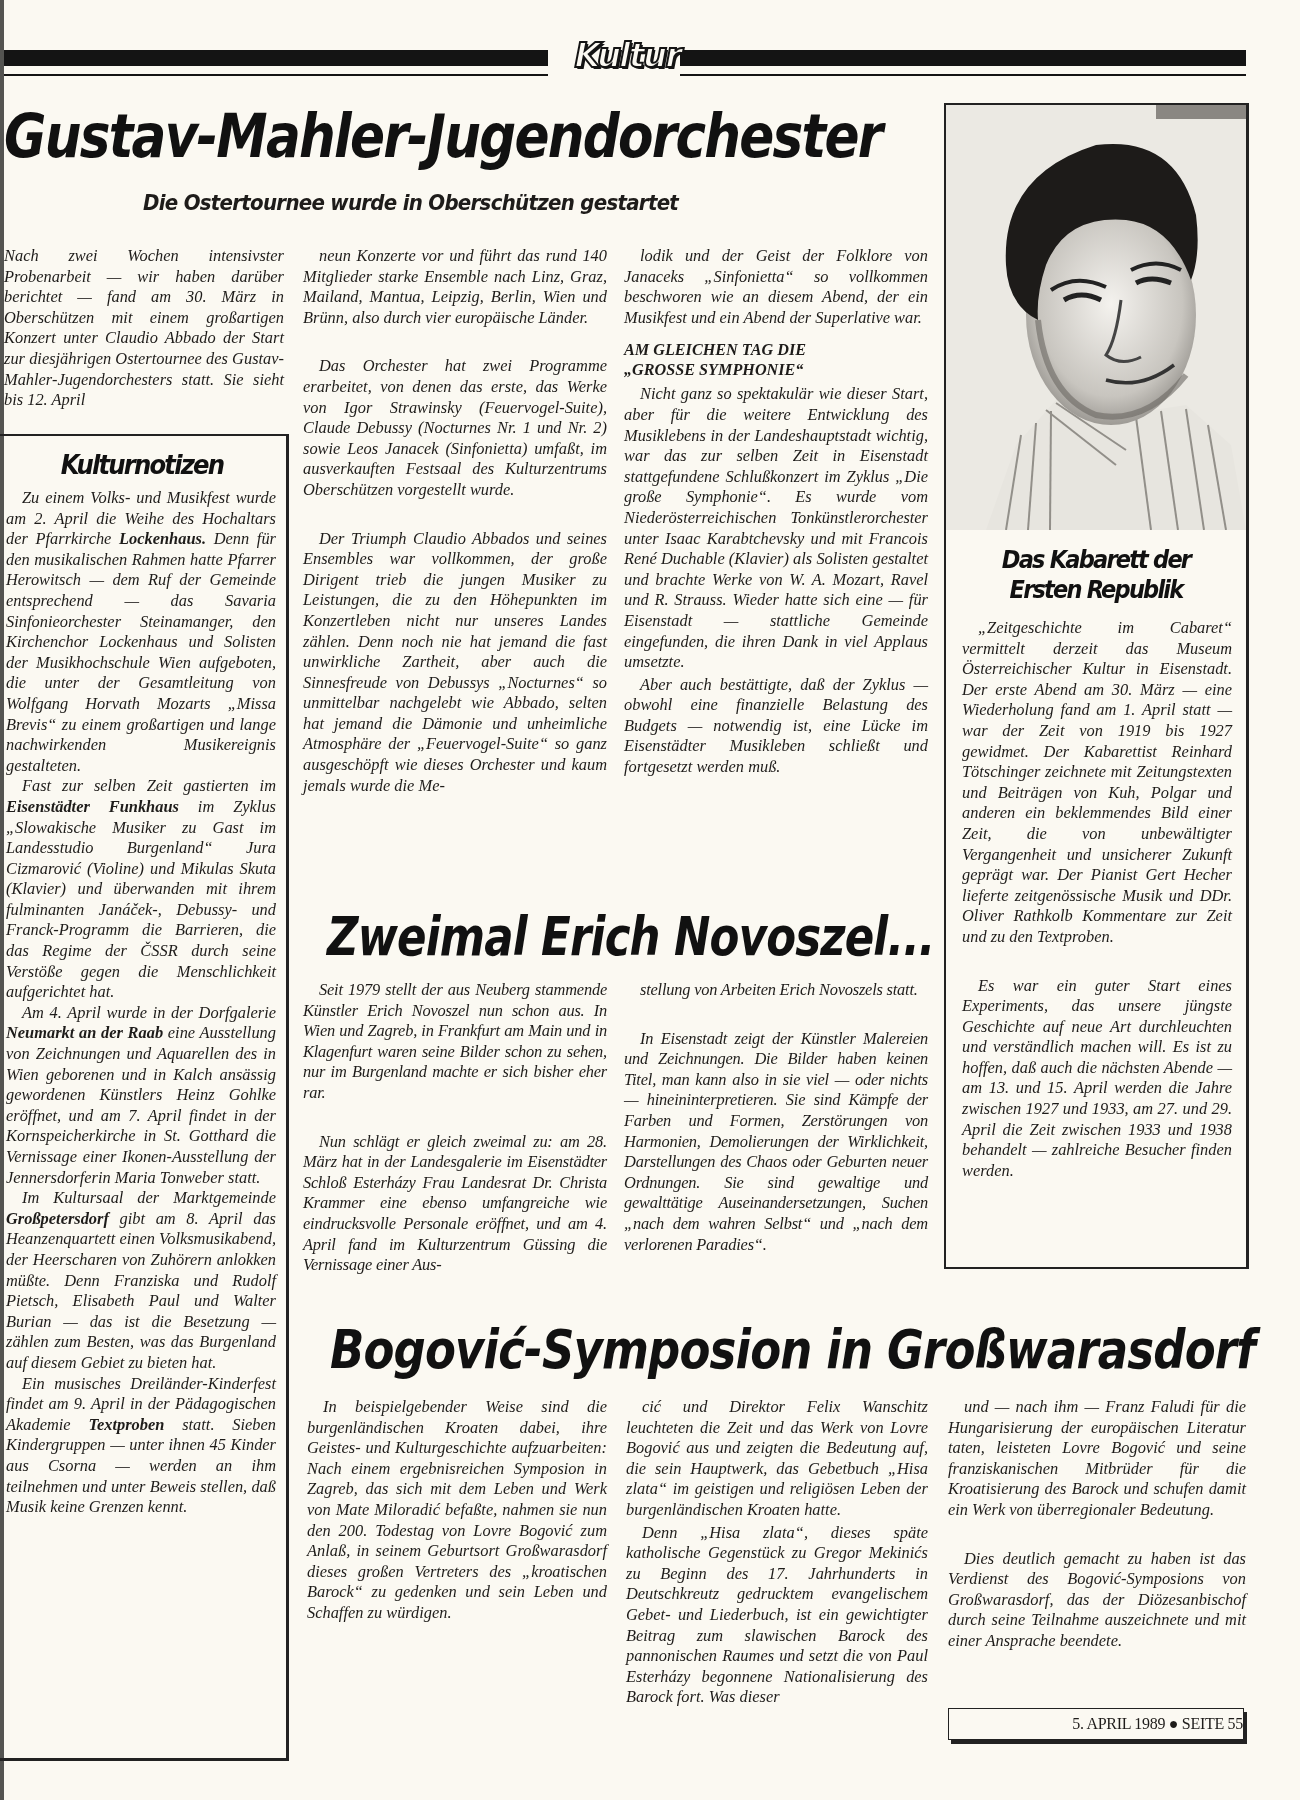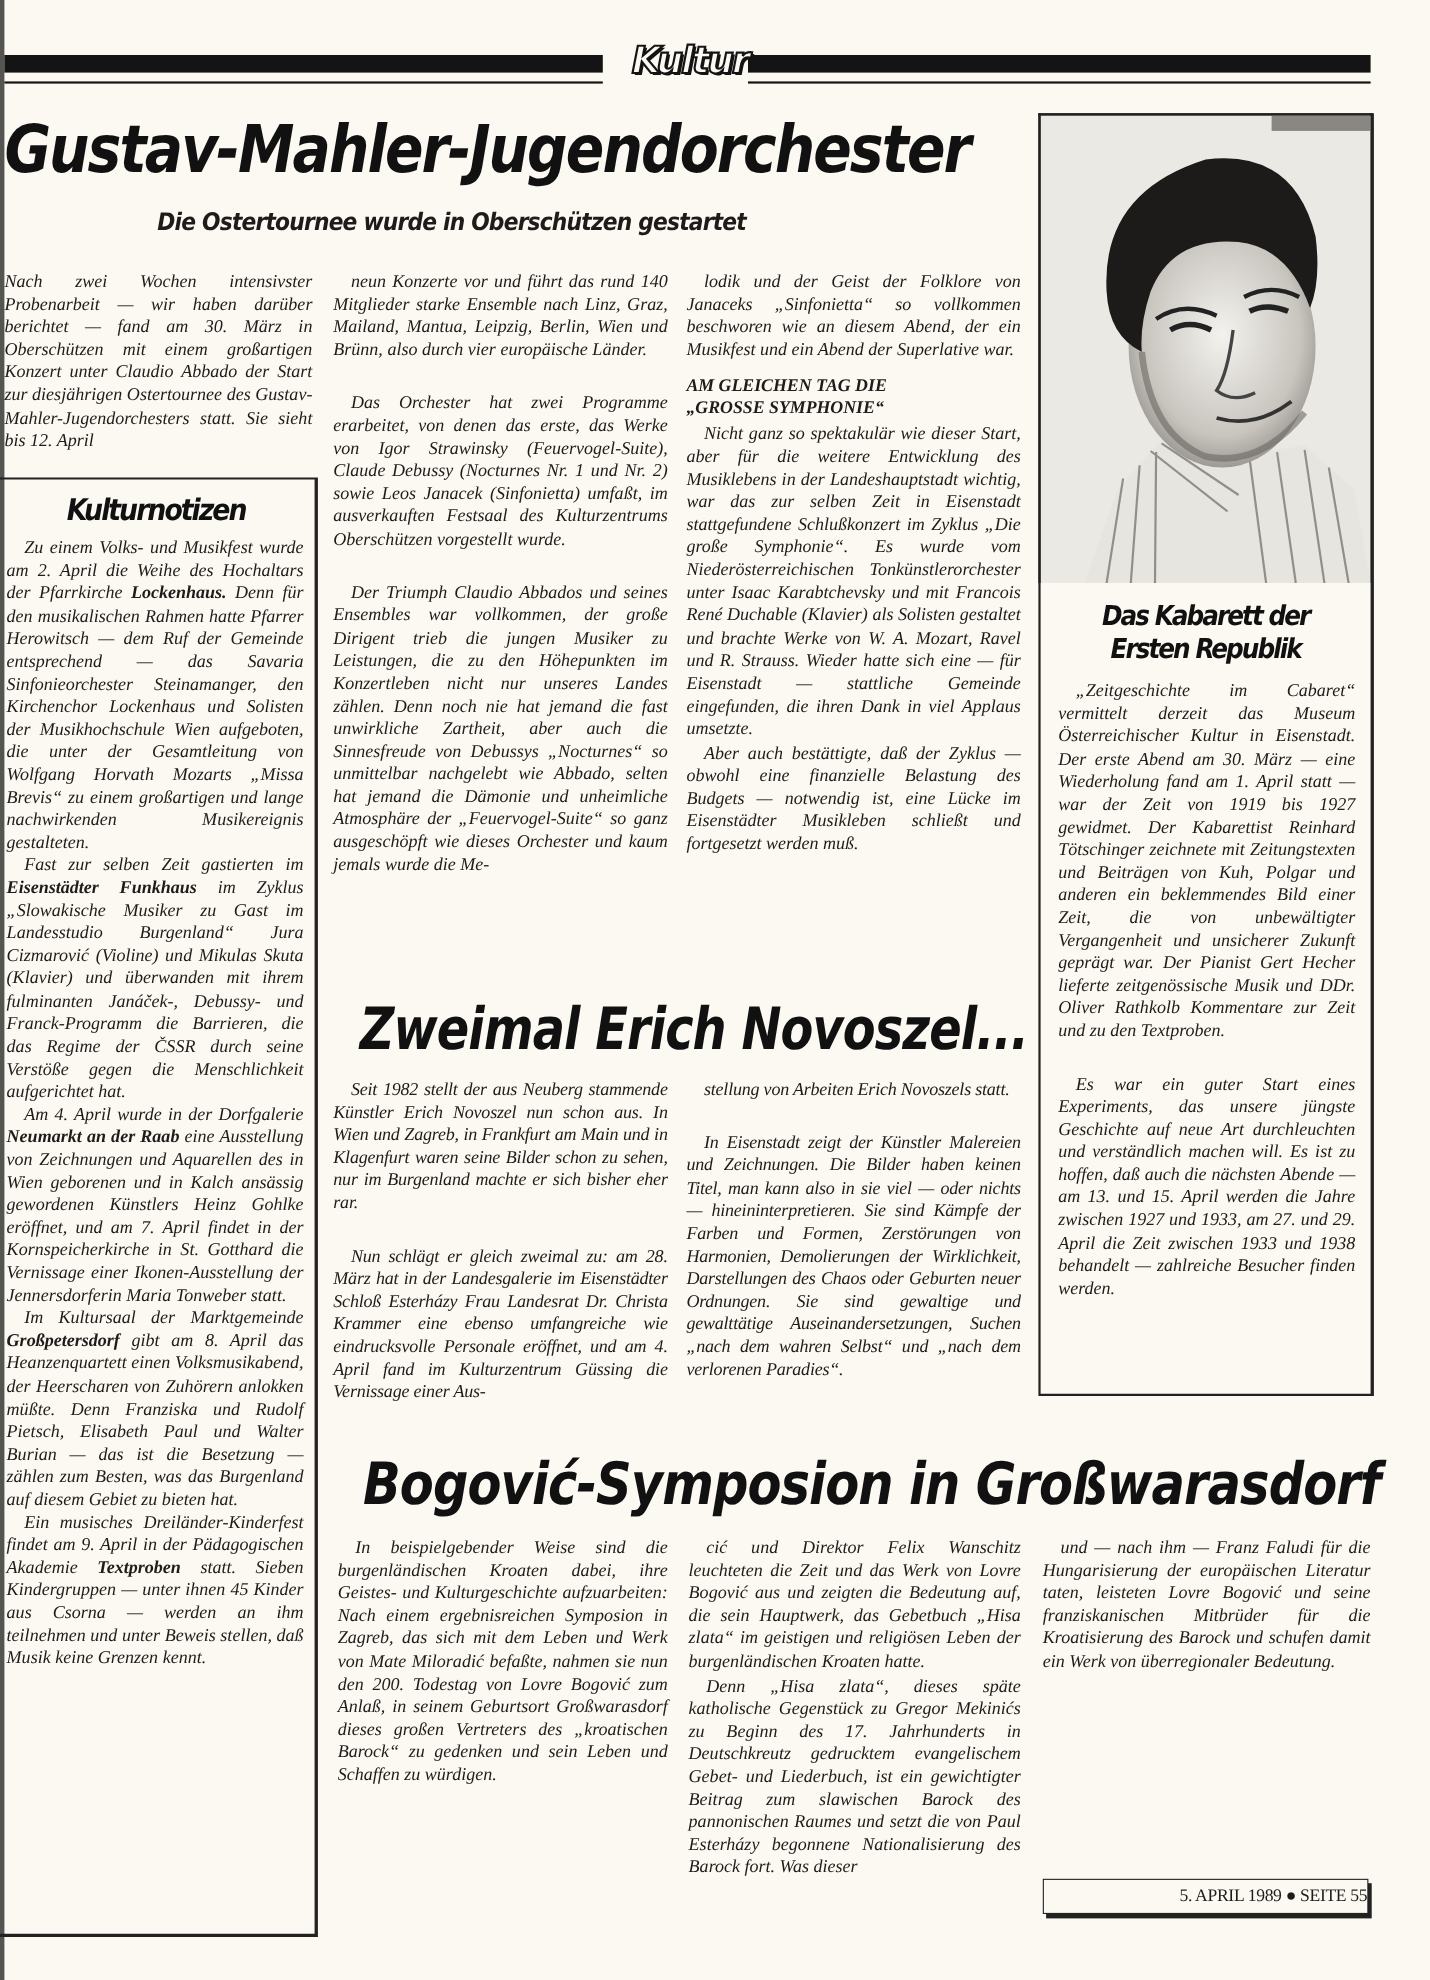--- a/index.html
+++ b/index.html
@@ -160,33 +160,34 @@
   <div>Das Kabarett der</div>
   <div>Ersten Republik</div>
 </div>
 <div class="abs body-text" id="kab-body" style="top:618px; left:962px; width:270px;">
     <p>„Zeitgeschichte im Cabaret“ vermittelt derzeit das Museum Österreichischer Kultur in Eisenstadt. Der erste Abend am 30. März — eine Wiederholung fand am 1. April statt — war der Zeit von 1919 bis 1927 gewidmet. Der Kabarettist Reinhard Tötschinger zeichnete mit Zeitungstexten und Beiträgen von Kuh, Polgar und anderen ein beklemmendes Bild einer Zeit, die von unbewältigter Vergangenheit und unsicherer Zukunft geprägt war. Der Pianist Gert Hecher lieferte zeitgenössische Musik und DDr. Oliver Rathkolb Kommentare zur Zeit und zu den Textproben.</p>
     <p class="gap">Es war ein guter Start eines Experiments, das unsere jüngste Geschichte auf neue Art durchleuchten und verständlich machen will. Es ist zu hoffen, daß auch die nächsten Abende — am 13. und 15. April werden die Jahre zwischen 1927 und 1933, am 27. und 29. April die Zeit zwischen 1933 und 1938 behandelt — zahlreiche Besucher finden werden.</p>
   </div>
 
 <div class="abs head-bold novoszel-title">Zweimal Erich Novoszel...</div>
 <div class="abs body-text" id="nov-col1" style="top:980px; left:303px; width:304px; font-family:'Liberation Sans Narrow','Liberation Serif',serif; letter-spacing:-0.2px;">
-    <p>Seit 1982 stellt der aus Neuberg stammende Künstler Erich Novoszel nun schon aus. In Wien und Zagreb, in Frankfurt am Main und in Klagenfurt waren seine Bilder schon zu sehen, nur im Burgenland machte er sich bisher eher rar.</p>
+    <p>Seit 1979 stellt der aus Neuberg stammende Künstler Erich Novoszel nun schon aus. In Wien und Zagreb, in Frankfurt am Main und in Klagenfurt waren seine Bilder schon zu sehen, nur im Burgenland machte er sich bisher eher rar.</p>
     <p class="gap">Nun schlägt er gleich zweimal zu: am 28. März hat in der Landesgalerie im Eisenstädter Schloß Esterházy Frau Landesrat Dr. Christa Krammer eine ebenso umfangreiche wie eindrucksvolle Personale eröffnet, und am 4. April fand im Kulturzentrum Güssing die Vernissage einer Aus-</p>
   </div>
 <div class="abs body-text" id="nov-col2" style="top:980px; left:624px; width:304px; letter-spacing:-0.2px;">
     <p>stellung von Arbeiten Erich Novoszels statt.</p>
     <p class="gap">In Eisenstadt zeigt der Künstler Malereien und Zeichnungen. Die Bilder haben keinen Titel, man kann also in sie viel — oder nichts — hineininterpretieren. Sie sind Kämpfe der Farben und Formen, Zerstörungen von Harmonien, Demolierungen der Wirklichkeit, Darstellungen des Chaos oder Geburten neuer Ordnungen. Sie sind gewaltige und gewalttätige Auseinandersetzungen, Suchen „nach dem wahren Selbst“ und „nach dem verlorenen Paradies“.</p>
   </div>
 
 <div class="abs head-bold bogovic-title">Bogović-Symposion in Großwarasdorf</div>
 <div class="abs body-text" id="bog-col1" style="top:1397px; left:307px; width:300px;">
     <p>In beispielgebender Weise sind die burgenländischen Kroaten dabei, ihre Geistes- und Kulturgeschichte aufzuarbeiten: Nach einem ergebnisreichen Symposion in Zagreb, das sich mit dem Leben und Werk von Mate Miloradić befaßte, nahmen sie nun den 200. Todestag von Lovre Bogović zum Anlaß, in seinem Geburtsort Großwarasdorf dieses großen Vertreters des „kroatischen Barock“ zu gedenken und sein Leben und Schaffen zu würdigen.</p>
   </div>
 <div class="abs body-text" id="bog-col2" style="top:1397px; left:626px; width:302px;">
     <p>cić und Direktor Felix Wanschitz leuchteten die Zeit und das Werk von Lovre Bogović aus und zeigten die Bedeutung auf, die sein Hauptwerk, das Gebetbuch „Hisa zlata“ im geistigen und religiösen Leben der burgenländischen Kroaten hatte.</p>
     <p class="gap" style="margin-top: 2px;">Denn „Hisa zlata“, dieses späte katholische Gegenstück zu Gregor Mekinićs zu Beginn des 17. Jahrhunderts in Deutschkreutz gedrucktem evangelischem Gebet- und Liederbuch, ist ein gewichtigter Beitrag zum slawischen Barock des pannonischen Raumes und setzt die von Paul Esterházy begonnene Nationalisierung des Barock fort. Was dieser</p>
   </div>
 <div class="abs body-text" id="bog-col3" style="top:1397px; left:948px; width:298px;">
     <p>und — nach ihm — Franz Faludi für die Hungarisierung der europäischen Literatur taten, leisteten Lovre Bogović und seine franziskanischen Mitbrüder für die Kroatisierung des Barock und schufen damit ein Werk von überregionaler Bedeutung.</p>
+    <p class="gap">Dies deutlich gemacht zu haben ist das Verdienst des Bogović-Symposions von Großwarasdorf, das der Diözesanbischof durch seine Teilnahme auszeichnete und mit einer Ansprache beendete.</p>
   </div>
 
 <div class="abs footer-date">5. APRIL 1989 ● SEITE 55</div>
 
 </body></html>

